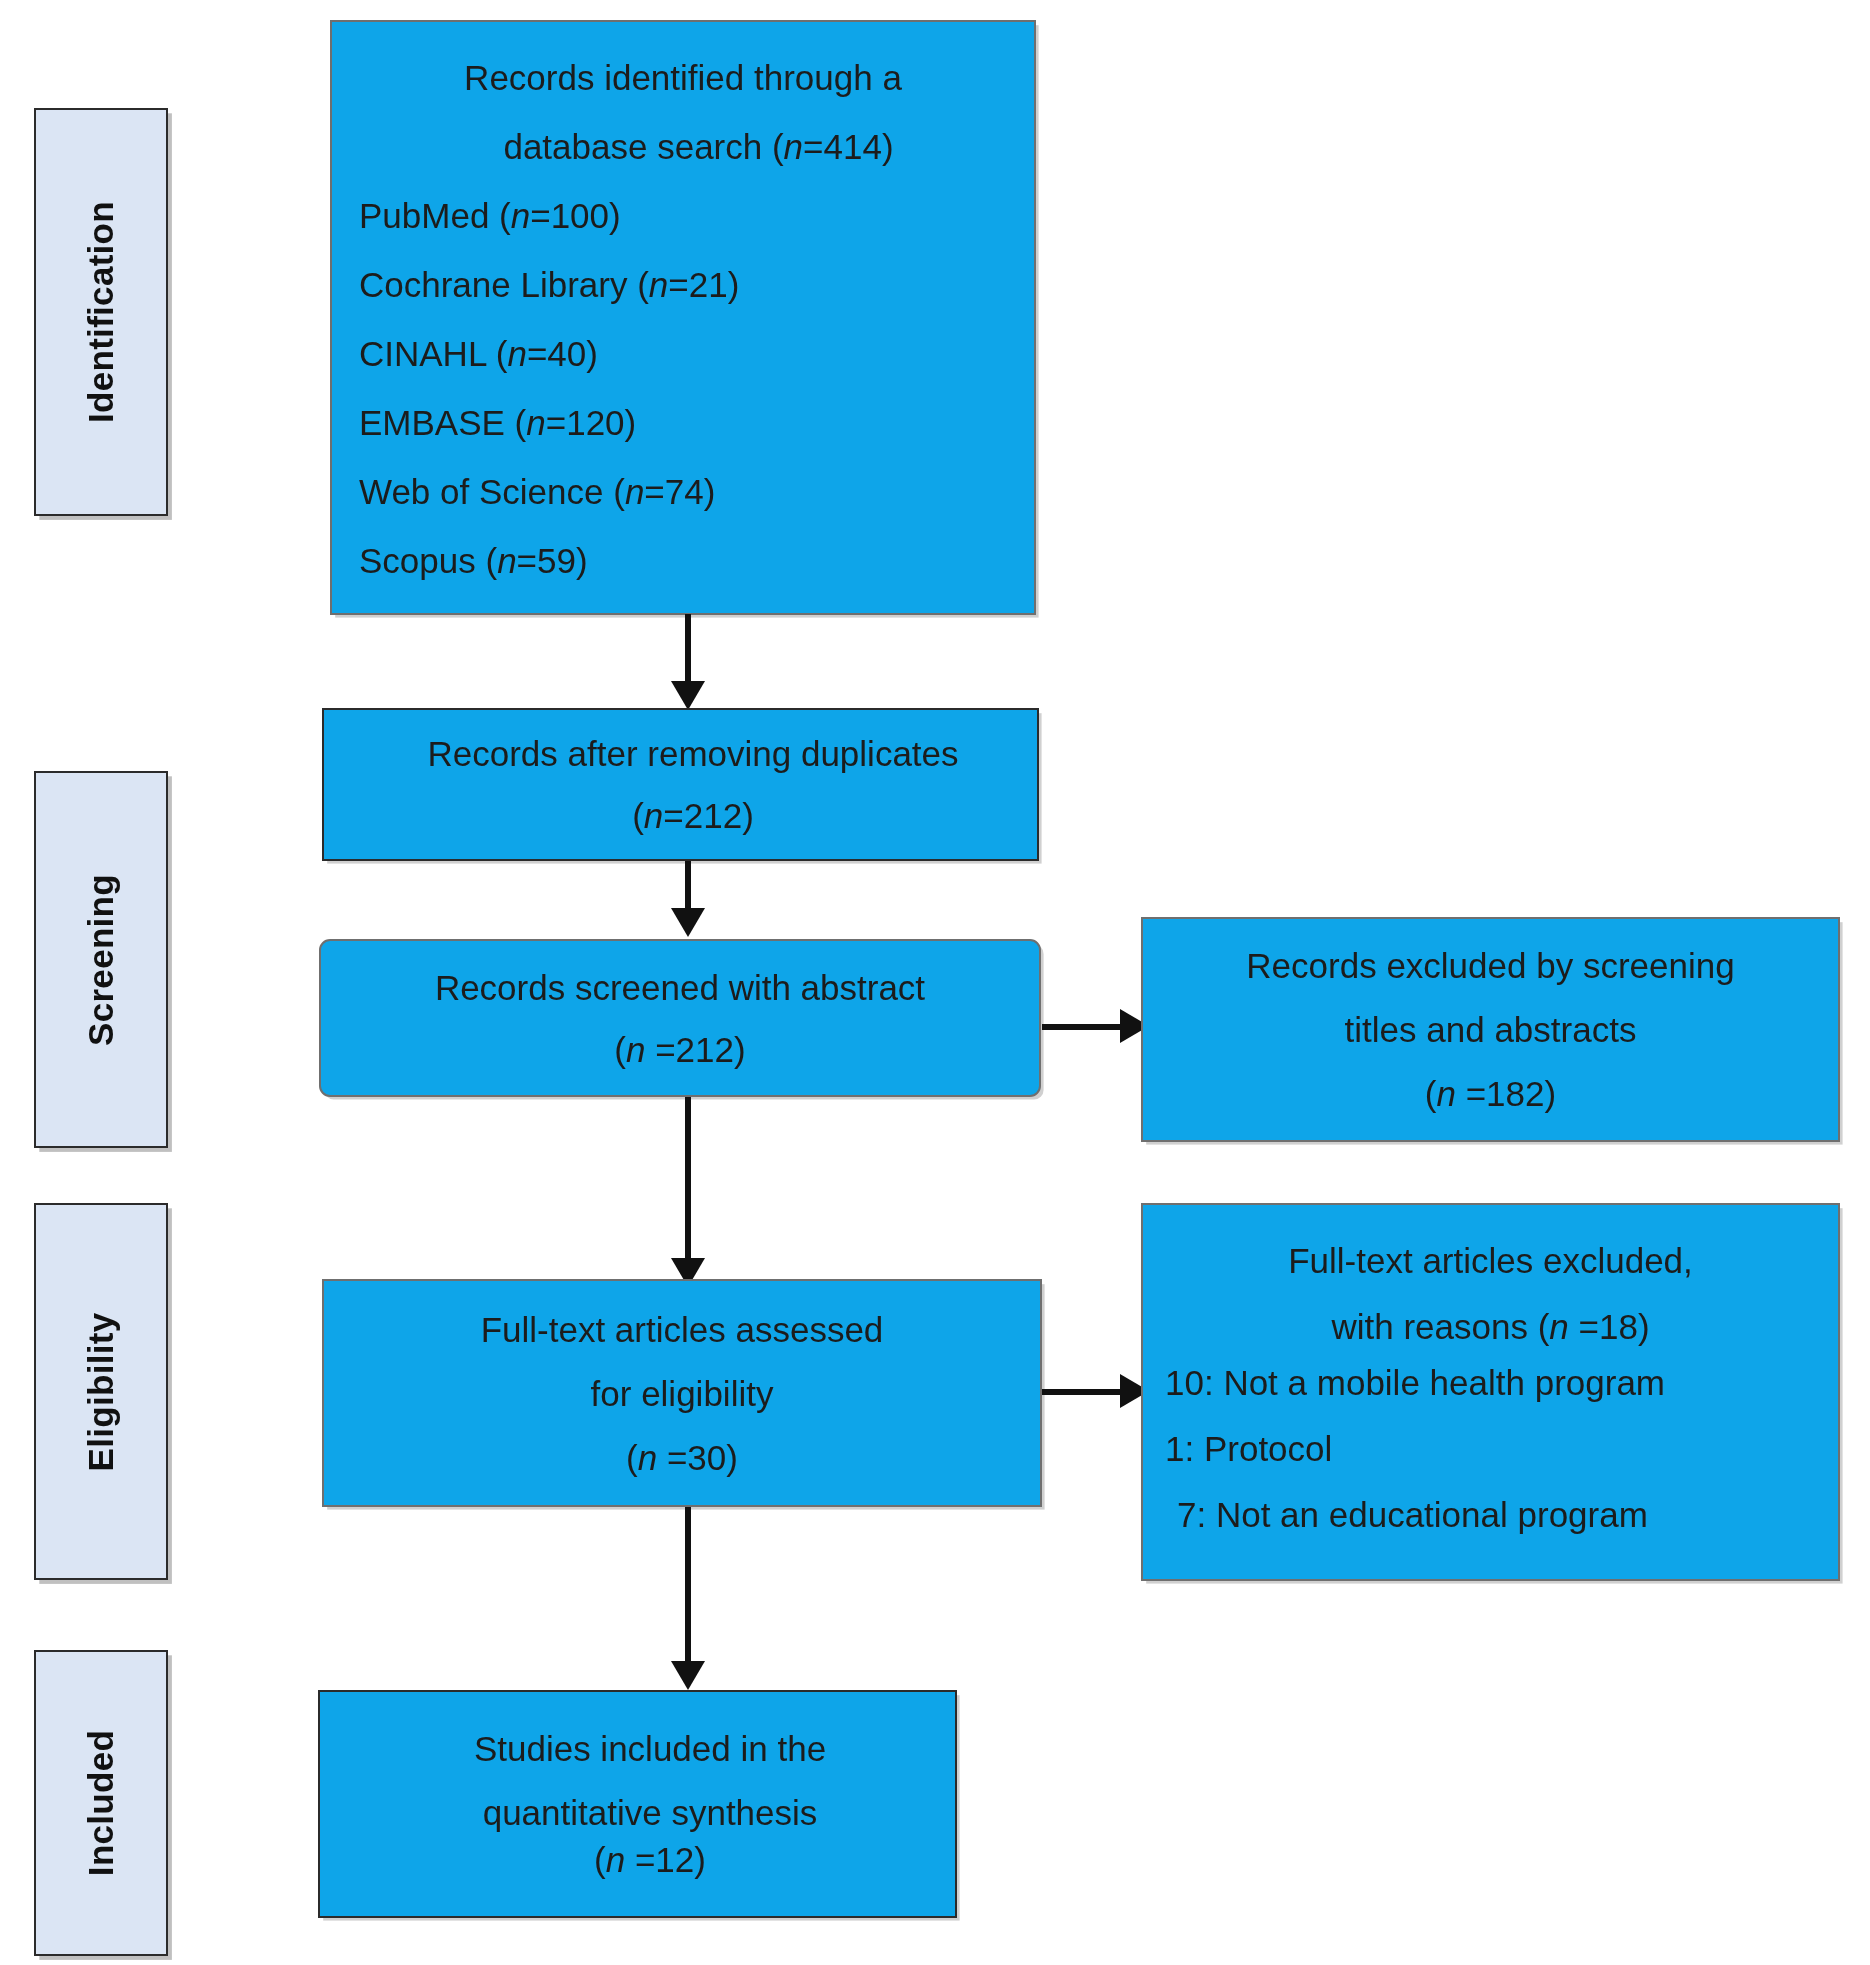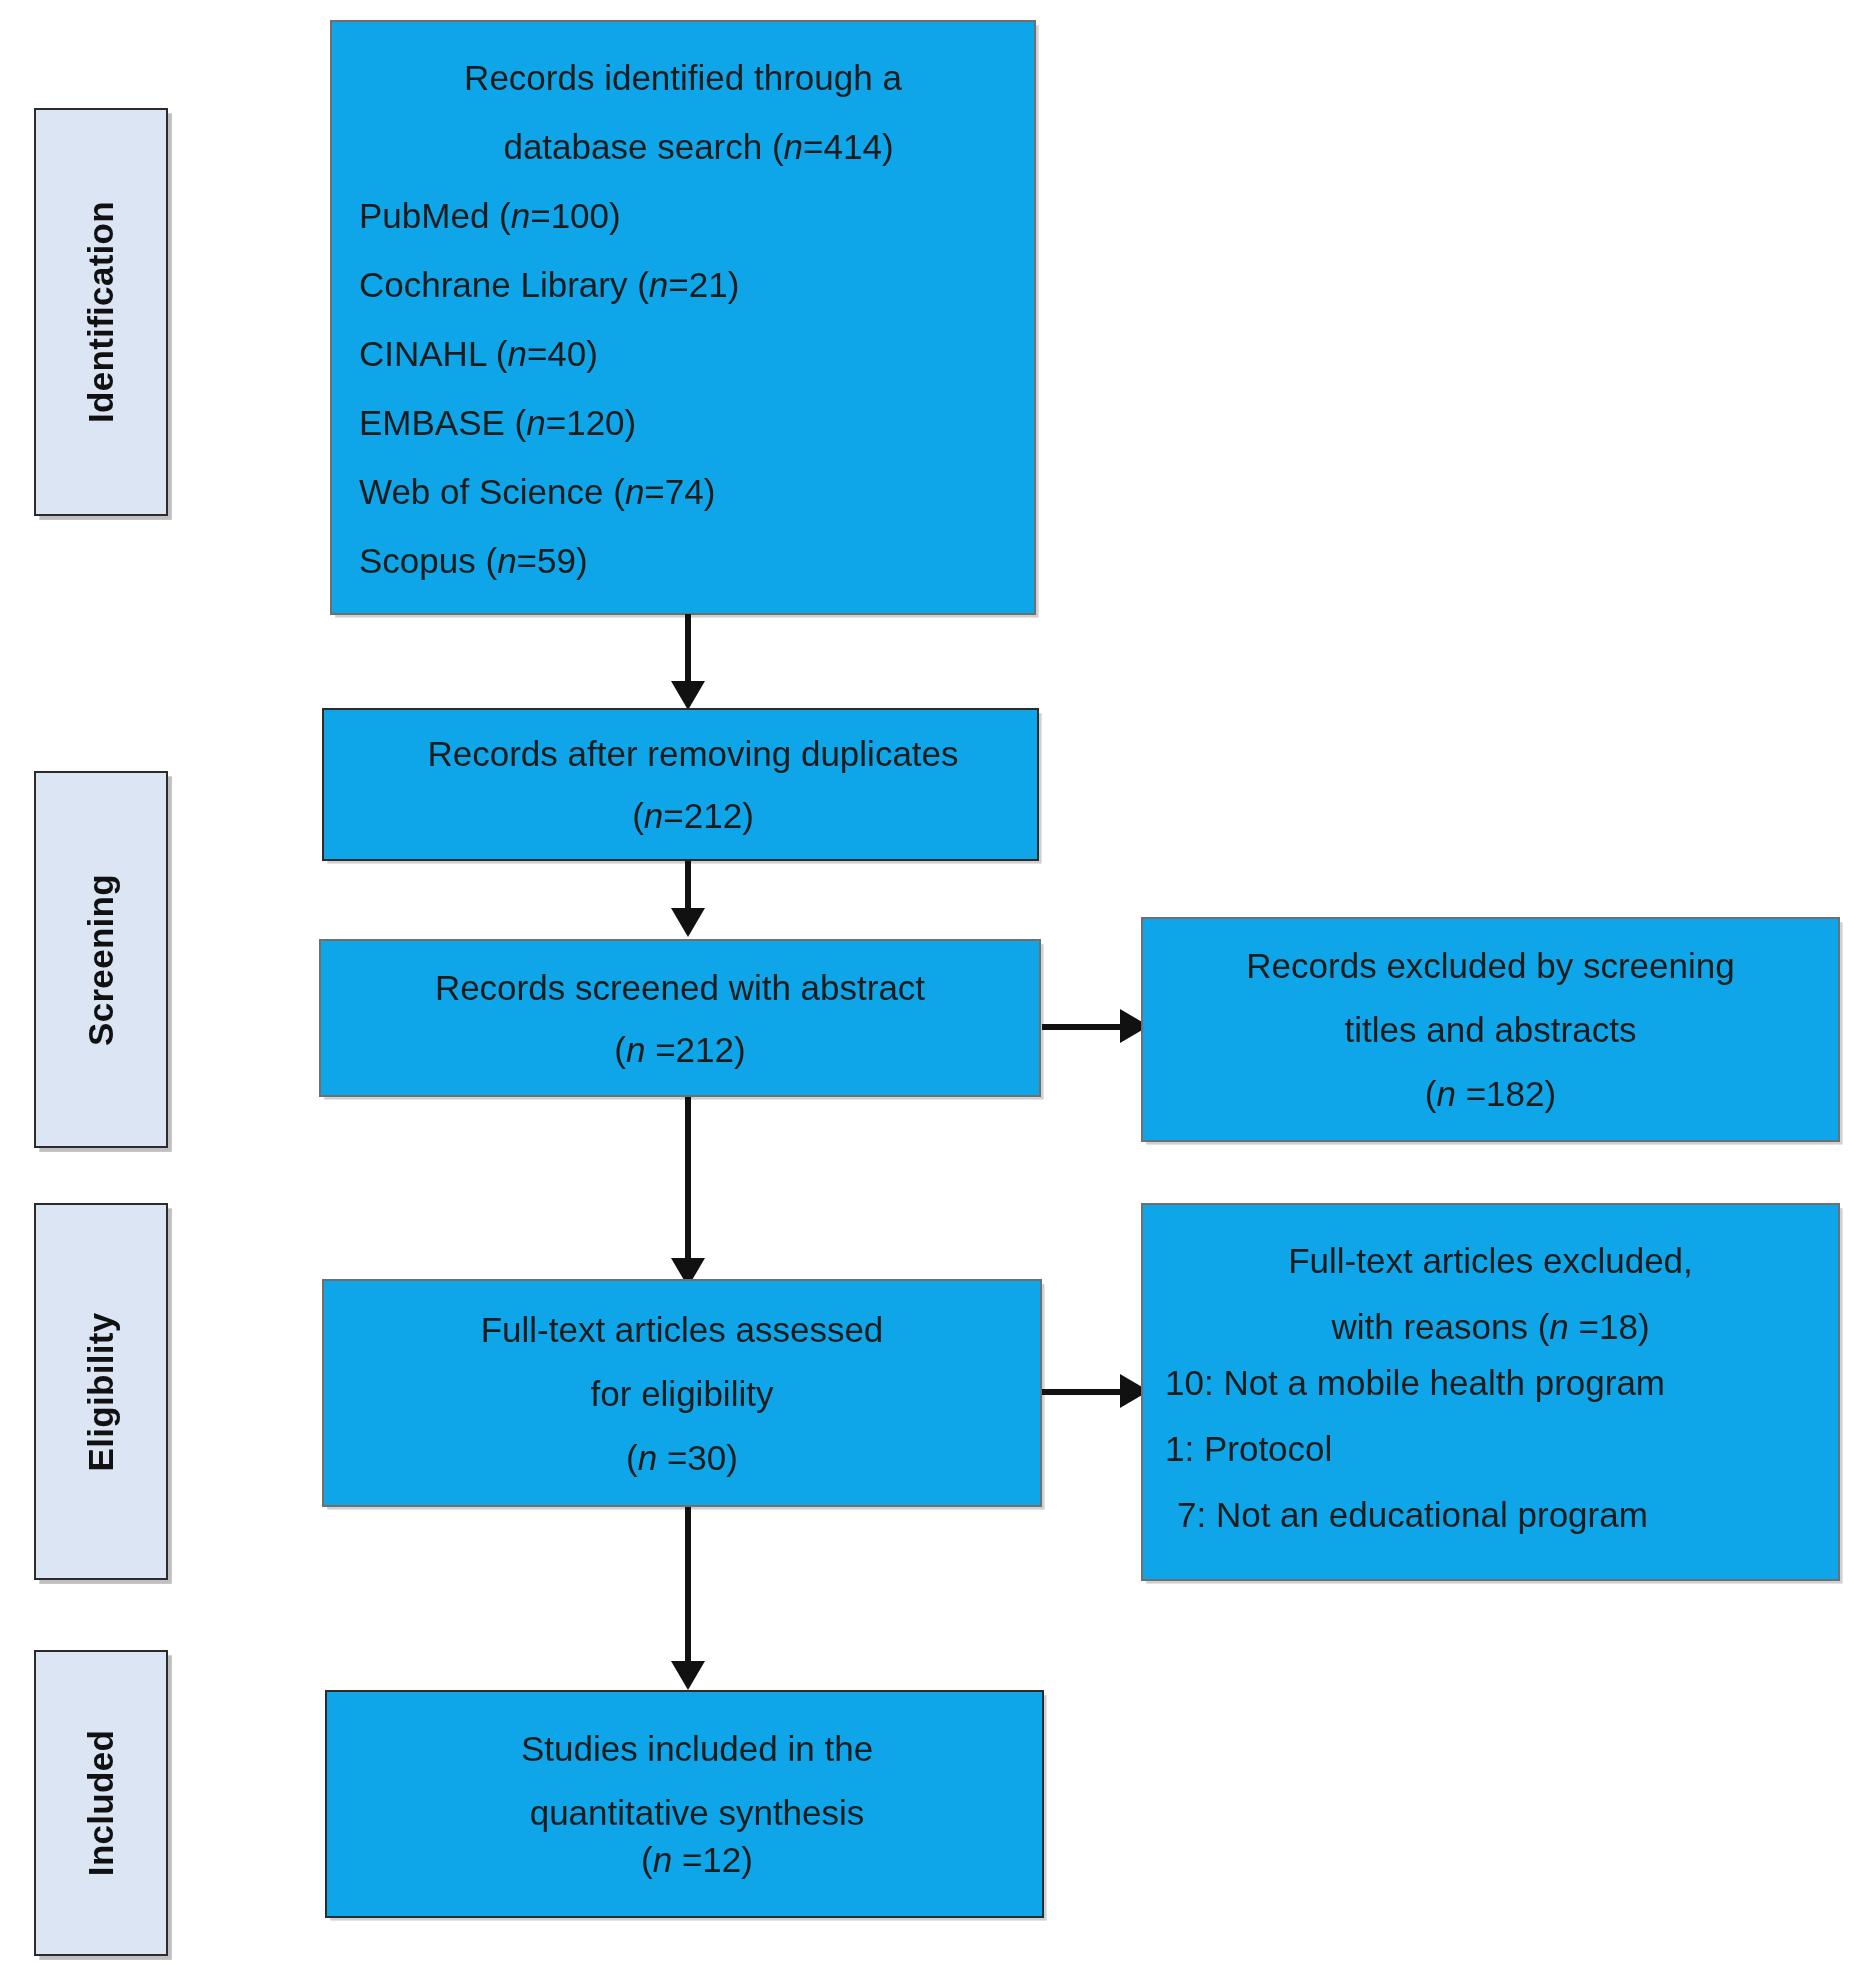--- a/index.html
+++ b/index.html
@@ -129,21 +129,21 @@
   <div class="v-arrow" style="left:671px; top:681px;"></div>
 
   <div class="flow-box dark" style="left:322px; top:708px; width:717px; height:153px;">
     <div class="line center" style="margin-bottom:27px;">Records after removing duplicates</div>
     <div class="line center">(<i class="it">n</i>=212)</div>
   </div>
 
   <div class="v-line" style="left:685px; top:861px; height:59px;"></div>
   <div class="v-arrow" style="left:671px; top:908px;"></div>
 
-  <div class="flow-box" style="left:319px; top:939px; width:722px; height:158px;">
+  <div class="flow-box" style="left:319px; top:939px; width:722px; height:158px;border-radius:11px;">
     <div class="line center" style="margin-bottom:27px;">Records screened with abstract</div>
     <div class="line center">(<i class="it">n</i> =212)</div>
   </div>
 
   <div class="h-line" style="left:1042px; top:1024px; width:98px;"></div>
   <div class="h-arrow" style="left:1120px; top:1009px;"></div>
 
   <div class="flow-box" style="left:1141px; top:917px; width:699px; height:225px;">
     <div class="line center" style="margin-bottom:29px;">Records excluded by screening</div>
     <div class="line center" style="margin-bottom:29px;">titles and abstracts</div>
@@ -166,20 +166,20 @@
     <div class="line center" style="margin-bottom:31px;">Full-text articles excluded,</div>
     <div class="line center" style="margin-bottom:21px;">with reasons (<i class="it">n</i> =18)</div>
     <div class="line left" style="padding-left:22px; margin-bottom:31px;">10: Not a mobile health program</div>
     <div class="line left" style="padding-left:22px; margin-bottom:31px;">1: Protocol</div>
     <div class="line left" style="padding-left:34px;">7: Not an educational program</div>
   </div>
 
   <div class="v-line" style="left:685px; top:1507px; height:171px;"></div>
   <div class="v-arrow" style="left:671px; top:1661px;"></div>
 
-  <div class="flow-box dark" style="left:325px; top:1690px; width:719px; height:228px;">
+  <div class="flow-box dark" style="left:318px; top:1690px; width:639px; height:228px;">
     <div class="line center" style="margin-bottom:29px;">Studies included in the</div>
     <div class="line center" style="margin-bottom:12px;">quantitative synthesis</div>
     <div class="line center">(<i class="it">n</i> =12)</div>
   </div>
 
 </div>
 
 
 </body></html>

